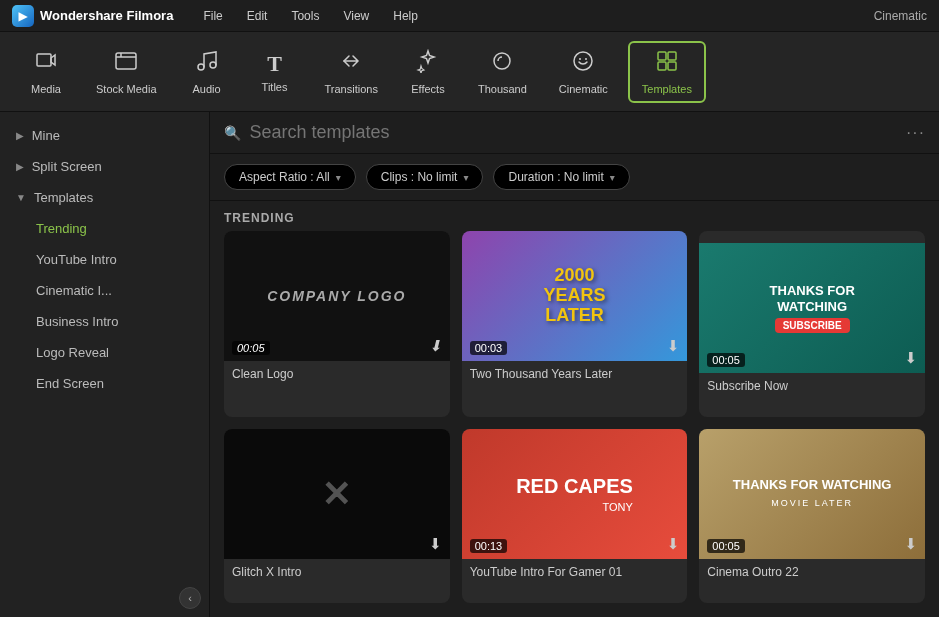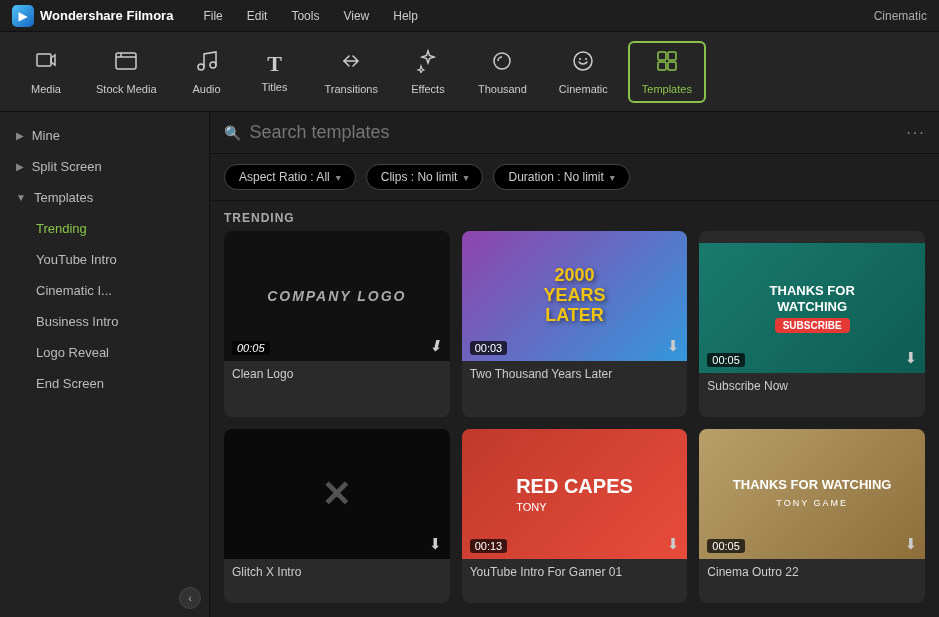--- a/index.html
+++ b/index.html
@@ -537,33 +537,33 @@
       <div class="template-card">
         <div class="card-thumb thumb-glitch">
           <span class="thumb-text-glitch">✕</span>
           <span class="card-download">⬇</span>
         </div>
         <div class="card-title">Glitch X Intro</div>
       </div>
 
       <div class="template-card">
         <div class="card-thumb thumb-gamer">
-          <div style="display:flex;flex-direction:column;align-items:flex-start;gap:4px;">
+          <div style="display:flex;flex-direction:column;align-items:flex-end;gap:4px;">
             <span class="thumb-text-gamer">RED CAPES</span>
             <span style="color:#fff;font-size:11px;">TONY</span>
           </div>
           <span class="card-duration">00:13</span>
           <span class="card-download">⬇</span>
         </div>
         <div class="card-title">YouTube Intro For Gamer 01</div>
       </div>
 
       <div class="template-card">
         <div class="card-thumb thumb-cinema">
-          <span class="thumb-text-cinema">THANKS FOR WATCHING<br><span style="font-size:9px;font-weight:normal;letter-spacing:2px;">TONY GAME</span></span>
+          <span class="thumb-text-cinema">THANKS FOR WATCHING<br><span style="font-size:9px;font-weight:normal;letter-spacing:2px;">MOVIE LATER</span></span>
           <span class="card-duration">00:05</span>
           <span class="card-download">⬇</span>
         </div>
         <div class="card-title">Cinema Outro 22</div>
       </div>
 
     </div>
   </div>
 
 </div>

